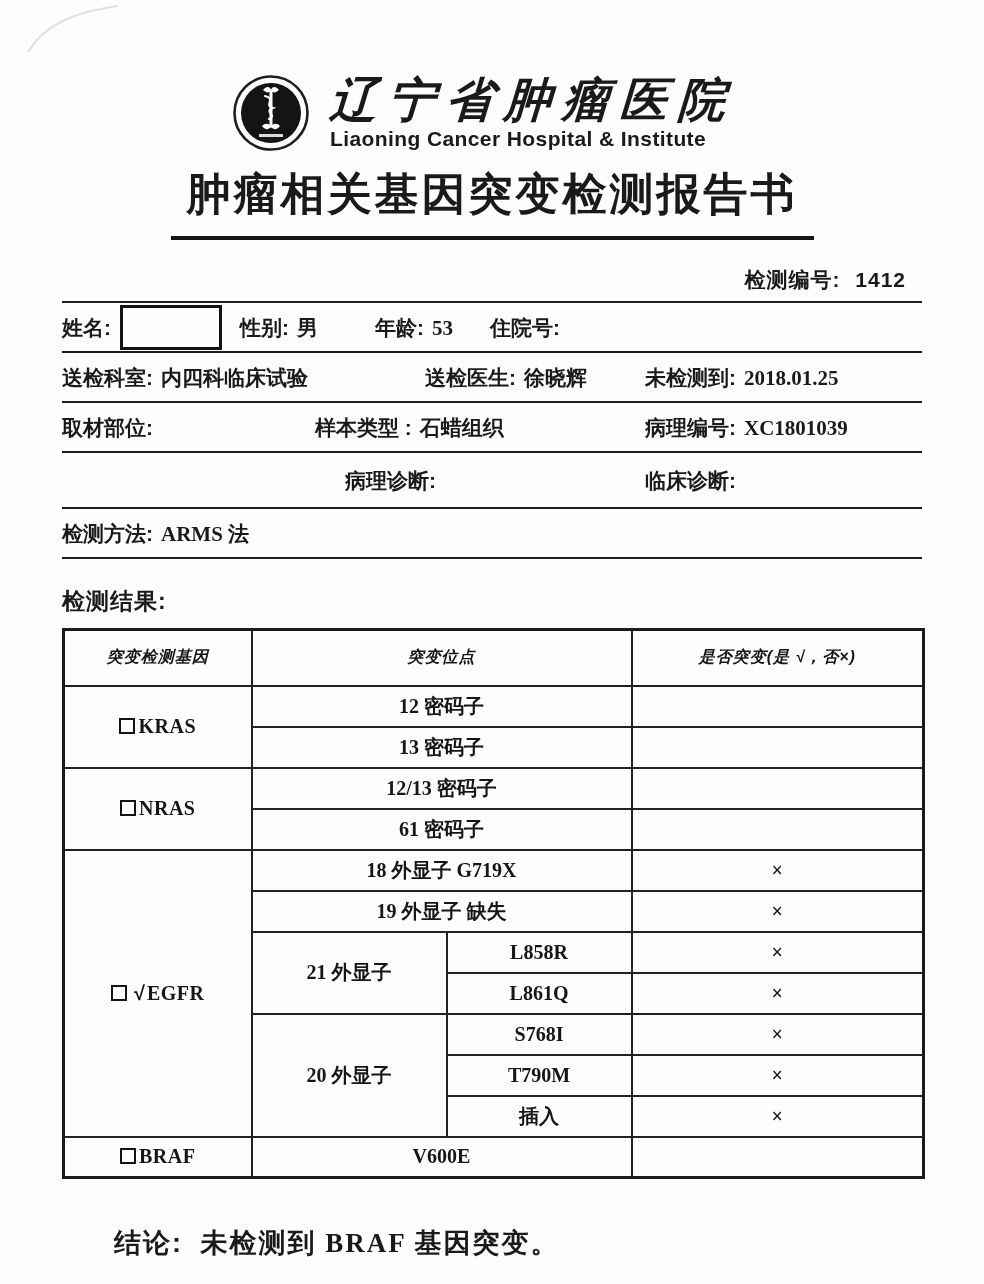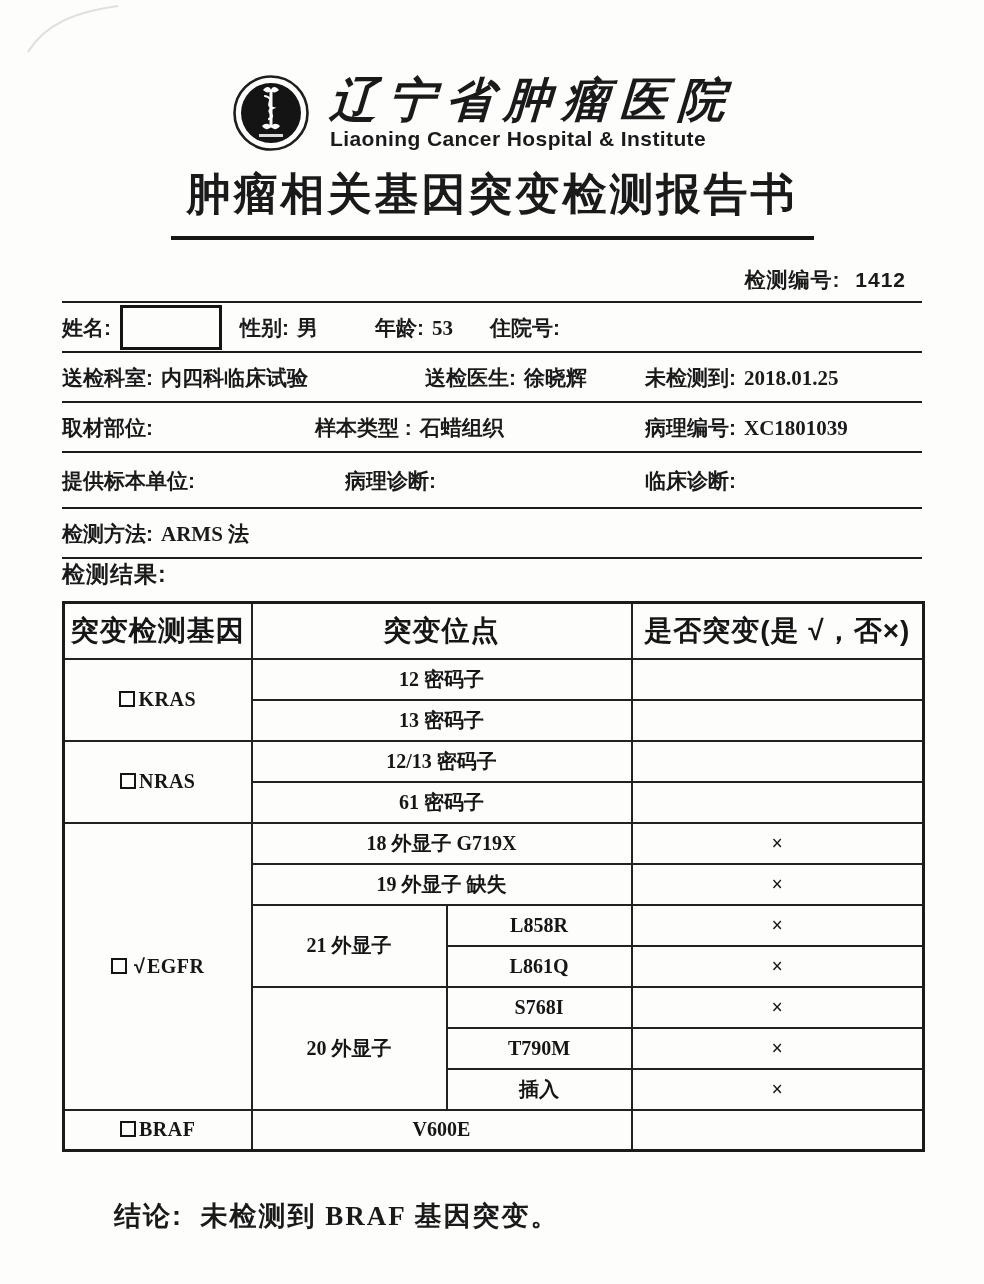--- a/index.html
+++ b/index.html
@@ -64,34 +64,34 @@
   .mixed, .serifv {
     font-family: "Liberation Serif", "DejaVu Serif", "Liberation Sans", serif;
   }
   .redact-box {
     position: absolute; left: 58px; top: 2px;
     width: 102px; height: 45px;
     border: 3px solid #141414; background: #fdfdfc;
   }
 
   
-  .results-label { font-size: 23px; font-weight: bold; letter-spacing: 1px; }
+  .results-label { margin-top: 27px; font-size: 23px; font-weight: bold; letter-spacing: 1px; }
   table.results {
     margin-top: 11px; width: 860px;
     border-collapse: collapse;
     border: 3px solid #1b1b1b;
     table-layout: fixed;
   }
   table.results th, table.results td {
     border: 2px solid #222222;
     text-align: center; vertical-align: middle;
     font-weight: bold; color: #161616;
     overflow: hidden;
   }
-  table.results th { height: 56px; font-size: 28px; letter-spacing: 1px; }
+  table.results th { height: 56px; font-size: 16px; letter-spacing: 1px; font-style: italic; }
   table.results td { height: 41px; font-size: 20px; }
   td.site, td.status, td.gene { font-family: "Liberation Serif", "DejaVu Serif", "Liberation Sans", serif; }
   td.status { font-size: 23px; }
   .cbx {
     display: inline-block; width: 16px; height: 16px;
     border: 2.5px solid #141414; vertical-align: -1px; margin-right: 3px;
     background: transparent;
   }
   .chk { font-family: "Liberation Sans", sans-serif; margin: 0 2px 0 4px; }
   .gname { font-size: 20px; letter-spacing: 0.5px; }
@@ -152,21 +152,20 @@
       <span class="f" style="left:583px"><span class="lab">未检测到:</span><span class="val serifv">2018.01.25</span></span>
     </div>
 
     <div class="info-row">
       <span class="f" style="left:0"><span class="lab">取材部位:</span><span class="val"></span></span>
       <span class="f" style="left:253px"><span class="lab">样本类型 :</span><span class="val">石蜡组织</span></span>
       <span class="f" style="left:583px"><span class="lab">病理编号:</span><span class="val serifv">XC1801039</span></span>
     </div>
 
     <div class="info-row tall">
-      <span class="f" style="left:0"><span class="lab">提供标本单位:</span><span class="val"></span></span>
       <span class="f" style="left:283px"><span class="lab">病理诊断:</span><span class="val"></span></span>
       <span class="f" style="left:583px"><span class="lab">临床诊断:</span><span class="val"></span></span>
     </div>
 
     <div class="info-row">
       <span class="f" style="left:0"><span class="lab">检测方法:</span><span class="val mixed">ARMS 法</span></span>
     </div>
 
   </div>
 

